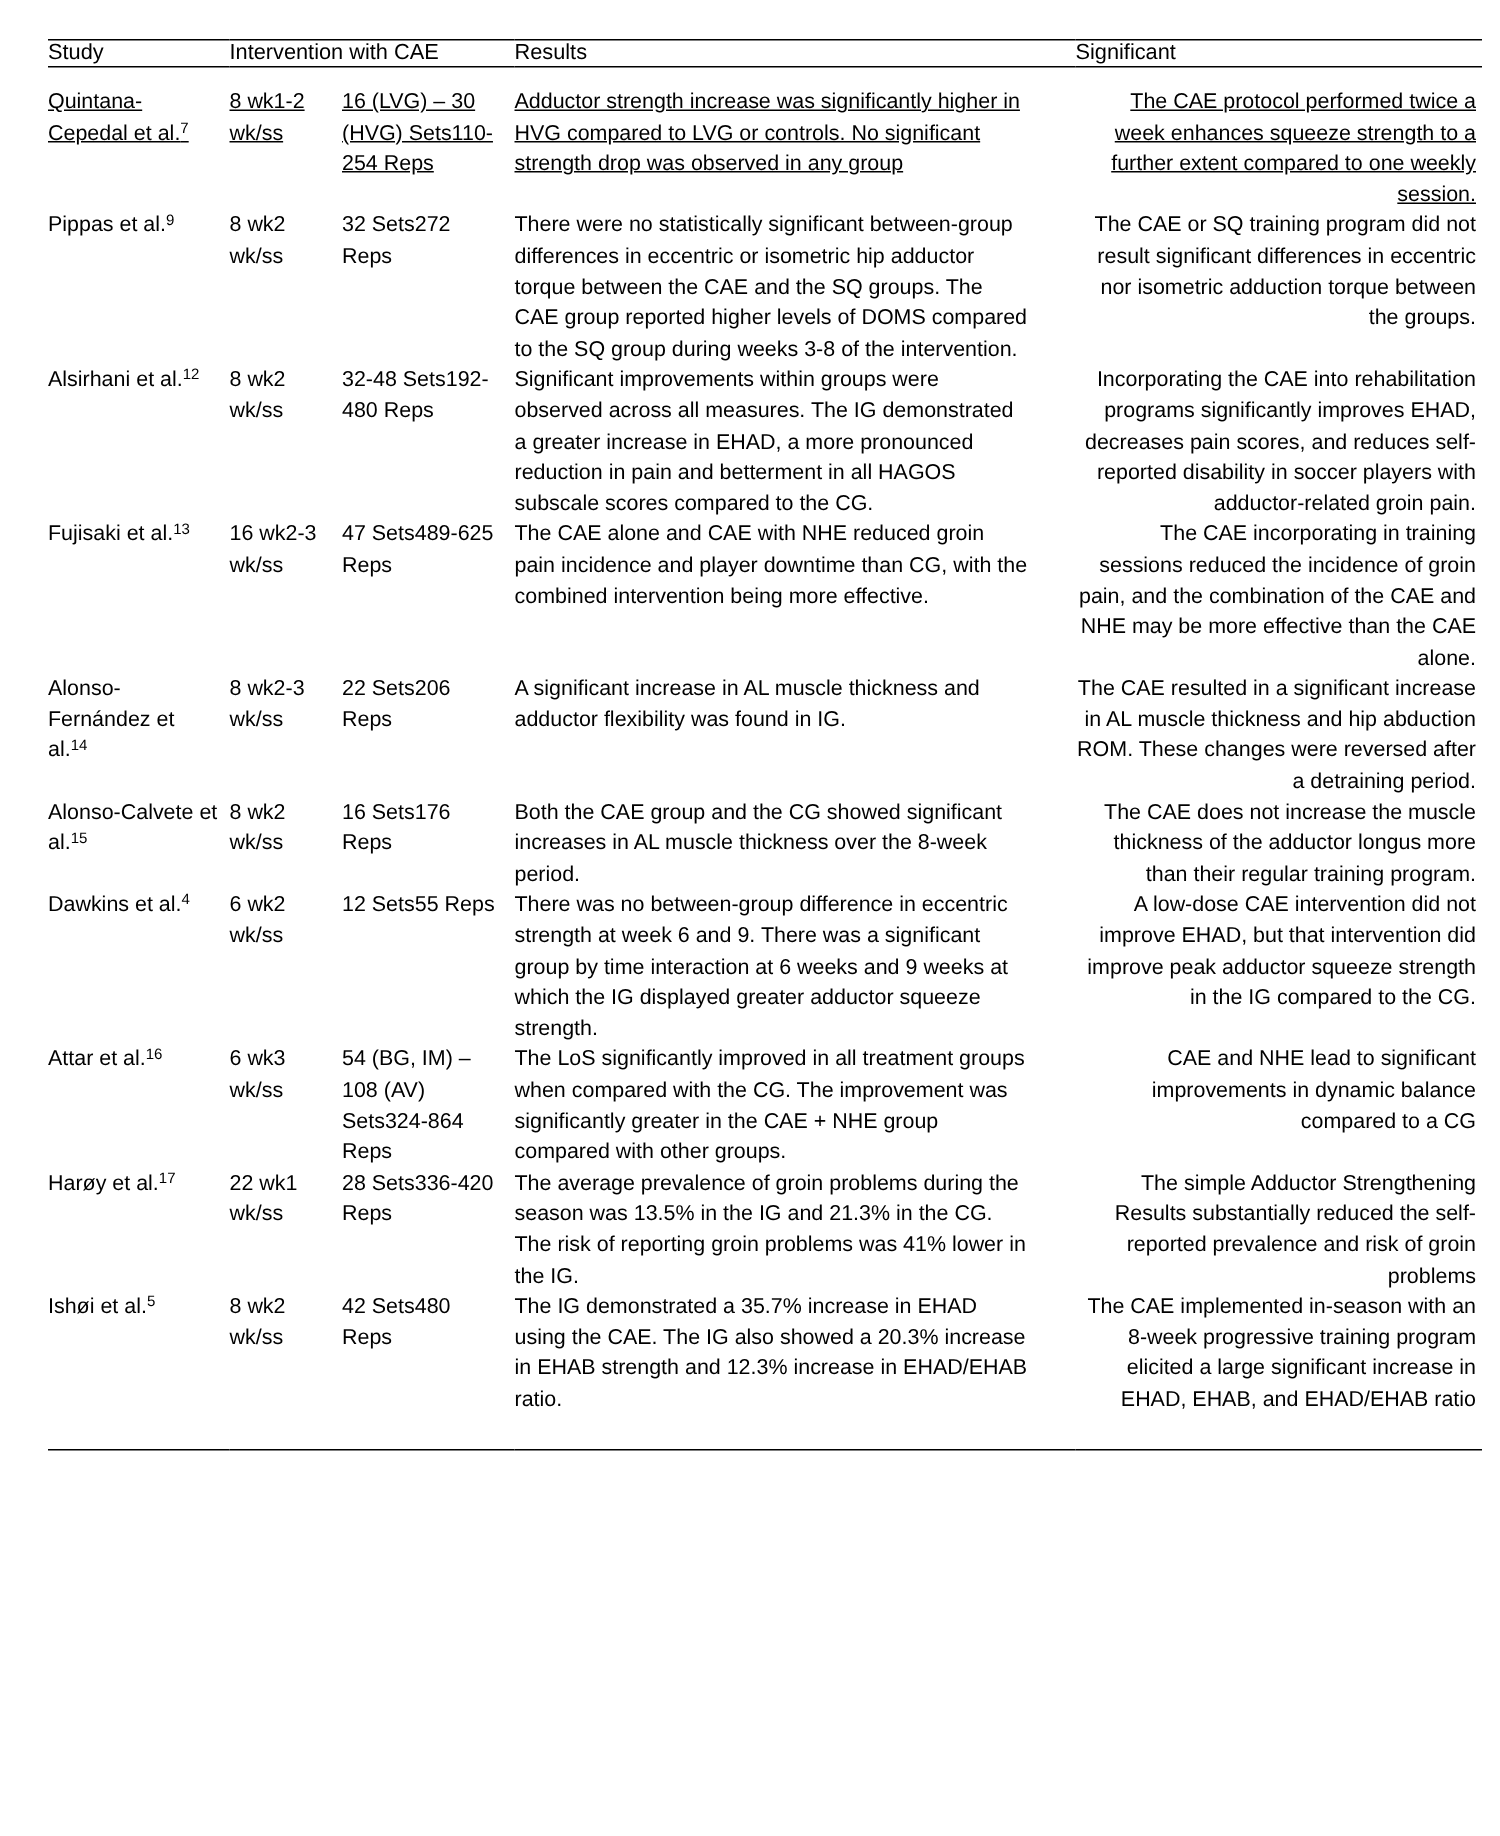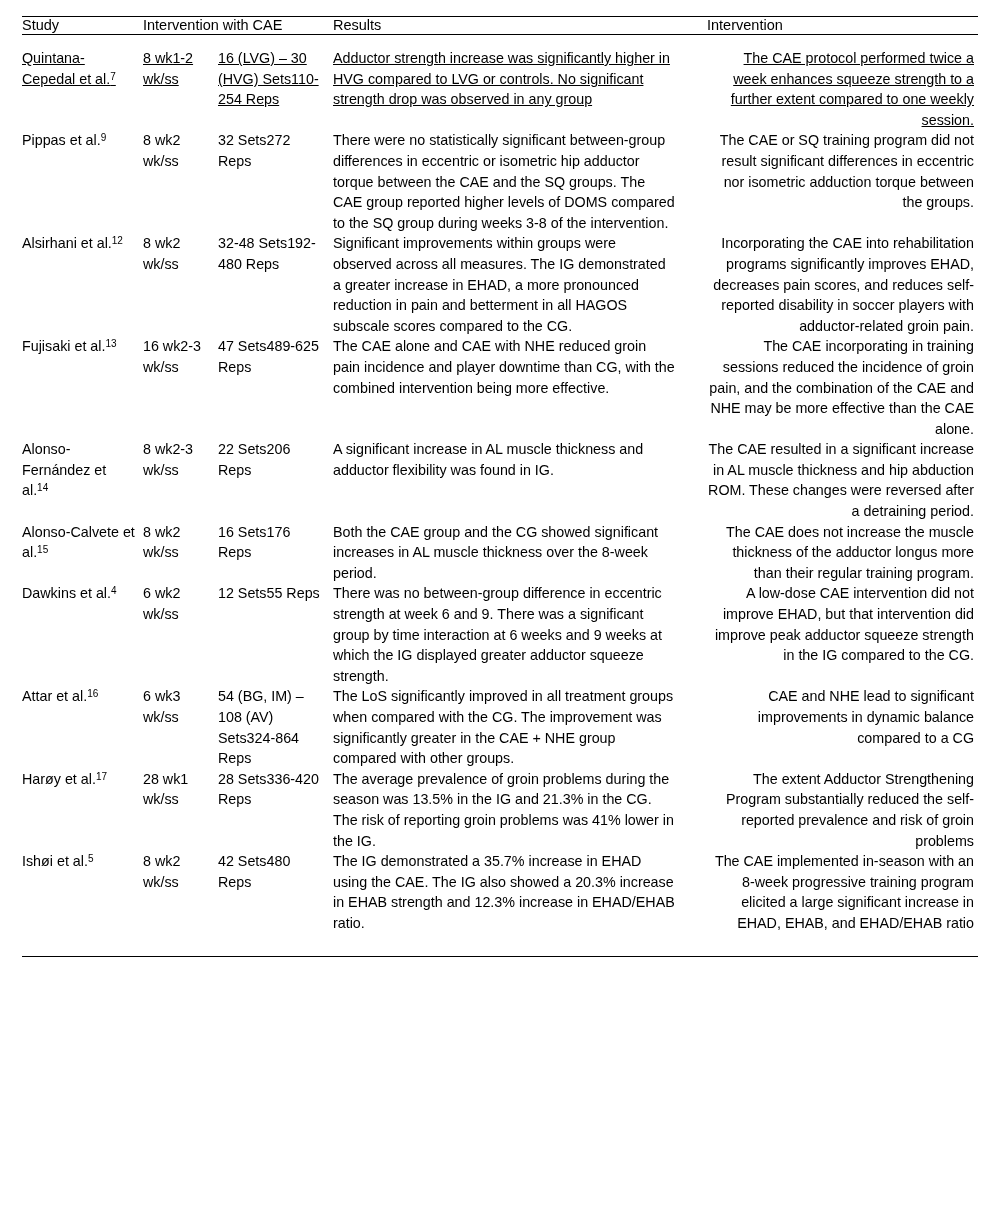--- a/index.html
+++ b/index.html
@@ -10,21 +10,21 @@
   body {
     width: 1000px;
     height: 1224px;
     font-family: "Liberation Sans", sans-serif;
     color: #000000;
     -webkit-font-smoothing: antialiased;
   }
   #table-wrap {
     width: 1000px;
     box-sizing: border-box;
-    padding: 0;
+    padding: 10px;
   }
   table.study-table {
     border-collapse: collapse;
     width: 956px;
     margin-left: 22px;
     margin-top: 16px;
     table-layout: fixed;
   }
   table.study-table td,
   table.study-table th {
@@ -96,21 +96,21 @@
       <col class="c-dose">
       <col class="c-vol">
       <col class="c-results">
       <col class="c-concl">
     </colgroup>
     <thead>
       <tr class="head-row">
         <th>Study</th>
         <th class="span-interv" colspan="2">Intervention with CAE</th>
         <th>Results</th>
-        <th>Intervention</th>
+        <th>Significant</th>
       </tr>
     </thead>
     <tbody id="tbody">
         <tr>
           <td class="study-cell"><span>Quintana-Cepedal et al.</span><sup>7</sup></td>
           <td class="dose-cell">8 wk1-2 wk/ss</td>
           <td class="vol-cell">16 (LVG) – 30 (HVG) Sets110-254 Reps</td>
           <td class="results-cell">Adductor strength increase was significantly higher in HVG compared to LVG or controls. No significant strength drop was observed in any group</td>
           <td class="concl-cell">The CAE protocol performed twice a week enhances squeeze strength to a further extent compared to one weekly session.</td>
         </tr>
@@ -158,24 +158,24 @@
         </tr>
         <tr>
           <td class="study-cell"><span>Attar et al.</span><sup>16</sup></td>
           <td class="dose-cell">6 wk3 wk/ss</td>
           <td class="vol-cell">54 (BG, IM) – 108 (AV) Sets324-864 Reps</td>
           <td class="results-cell">The LoS significantly improved in all treatment groups when compared with the CG. The improvement was significantly greater in the CAE + NHE group compared with other groups.</td>
           <td class="concl-cell">CAE and NHE lead to significant improvements in dynamic balance compared to a CG</td>
         </tr>
         <tr>
           <td class="study-cell"><span>Harøy et al.</span><sup>17</sup></td>
-          <td class="dose-cell">28 wk1 wk/ss</td>
+          <td class="dose-cell">22 wk1 wk/ss</td>
           <td class="vol-cell">28 Sets336-420 Reps</td>
           <td class="results-cell">The average prevalence of groin problems during the season was 13.5% in the IG and 21.3% in the CG. The risk of reporting groin problems was 41% lower in the IG.</td>
-          <td class="concl-cell">The extent Adductor Strengthening Program substantially reduced the self-reported prevalence and risk of groin problems</td>
+          <td class="concl-cell">The simple Adductor Strengthening Results substantially reduced the self-reported prevalence and risk of groin problems</td>
         </tr>
         <tr class="last-row">
           <td class="study-cell"><span>Ishøi et al.</span><sup>5</sup></td>
           <td class="dose-cell">8 wk2 wk/ss</td>
           <td class="vol-cell">42 Sets480 Reps</td>
           <td class="results-cell">The IG demonstrated a 35.7% increase in EHAD using the CAE. The IG also showed a 20.3% increase in EHAB strength and 12.3% increase in EHAD/EHAB ratio.</td>
           <td class="concl-cell">The CAE implemented in-season with an 8-week progressive training program elicited a large significant increase in EHAD, EHAB, and EHAD/EHAB ratio</td>
         </tr>
       </tbody>
     <tfoot>

